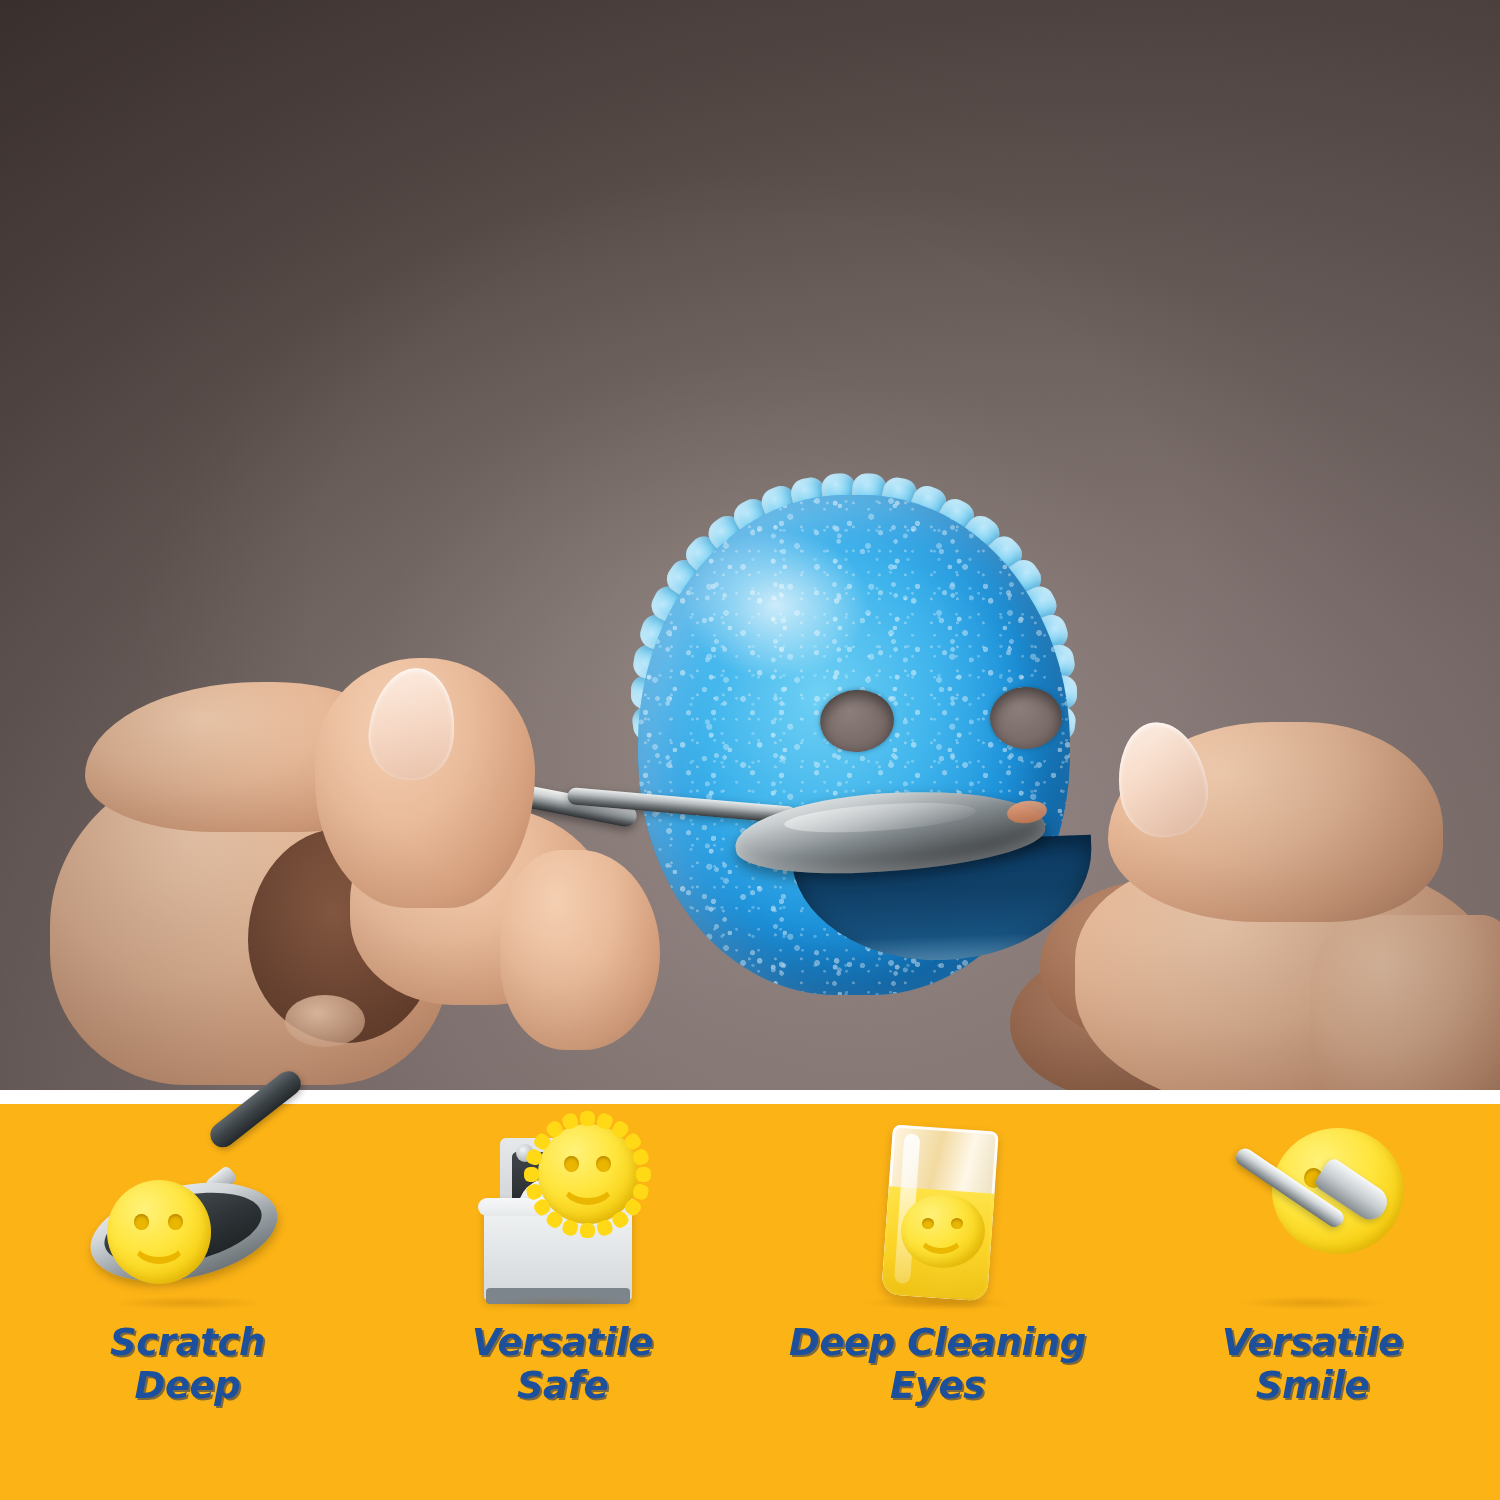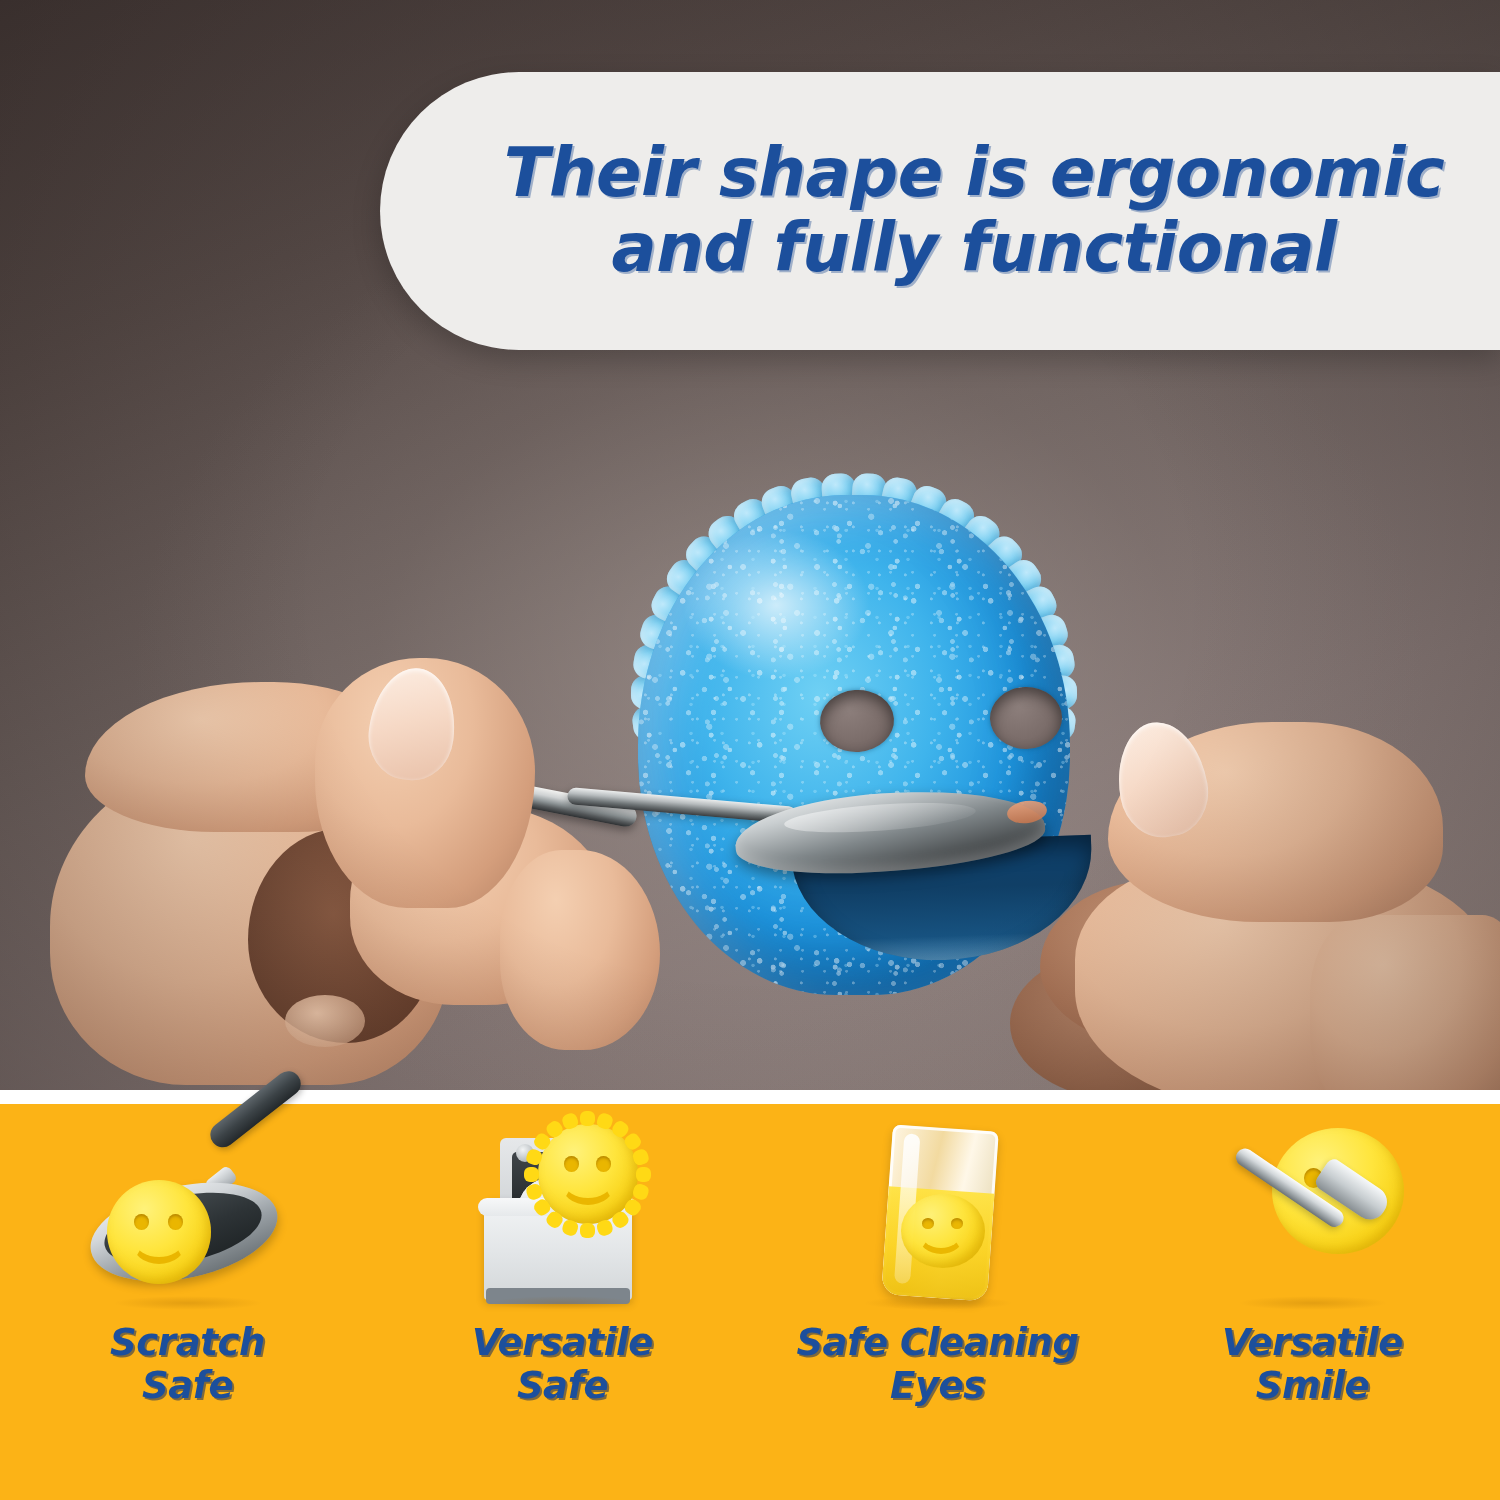--- a/index.html
+++ b/index.html
@@ -349,23 +349,20 @@
       <div class="skin" id="rh-wrist"></div>
       <div class="skin" id="rh-index"></div>
       <div class="nail" id="rh-indexnail"></div>
     </div>
 
     <div class="vignette"></div>
   </div>
 
   <div class="white-gap"></div>
 
-  <div id="banner">
-    <div id="headline"><span>Their shape is ergonomic</span><br><span>and fully functional</span></div>
-  </div>
 
   <div id="feature-bar">
 
     <div class="feature">
       <div class="feat-icon">
         <div class="pan-handle"></div>
         <div class="pan-ferrule"></div>
         <div class="pan-body"></div>
         <div class="pan-inner"></div>
         <div class="mini-sponge" style="left:44px; top:58px; width:104px; height:104px;">
@@ -391,21 +388,21 @@
               <i style="transform: translate(46.9px, -34.1px) rotate(324deg);"></i>
               <i style="transform: translate(55.2px, -17.9px) rotate(342deg);"></i>
             </div>
           <div class="ms-eye" style="left:27px; top:34px;"></div>
           <div class="ms-eye" style="left:61px; top:34px;"></div>
           <div class="ms-mouth" style="left:25px; top:58px;"></div>
         </div>
         <div class="icon-shadow"></div>
       </div>
       <div class="feat-label">Scratch
-Safe</div>
+Deep</div>
     </div>
 
     <div class="feature">
       <div class="feat-icon">
         <div class="dw-back"></div>
         <div class="dw-win"></div>
         <div class="dw-knob"></div>
         <div class="dw-plate"></div>
         <div class="mini-sponge" style="left:100px; top:2px; width:100px; height:100px; z-index:3;">
           <div class="teeth teeth-b">
@@ -448,21 +445,21 @@
           <div class="glass-fill"></div>
           <div class="glass-shine"></div>
         </div>
         <div class="mini-sponge" style="left:88px; top:72px; width:84px; height:74px; z-index:4; opacity:.96;">
           <div class="ms-eye" style="left:21px; top:24px; width:12px; height:11px;"></div>
           <div class="ms-eye" style="left:50px; top:24px; width:12px; height:11px;"></div>
           <div class="ms-mouth" style="left:17px; top:40px; width:46px; height:20px; border-bottom-width:6px;"></div>
         </div>
         <div class="icon-shadow"></div>
       </div>
-      <div class="feat-label">Safe Cleaning
+      <div class="feat-label">Deep Cleaning
 Eyes</div>
     </div>
 
     <div class="feature">
       <div class="feat-icon">
         <div class="mini-sponge" style="left:84px; top:6px; width:132px; height:126px;">
           <div class="teeth teeth-c">
               <i style="transform: translate(72px, 0px) rotate(0deg);"></i>
               <i style="transform: translate(69.1px, 20.3px) rotate(16.4deg);"></i>
               <i style="transform: translate(60.6px, 38.9px) rotate(32.7deg);"></i>

